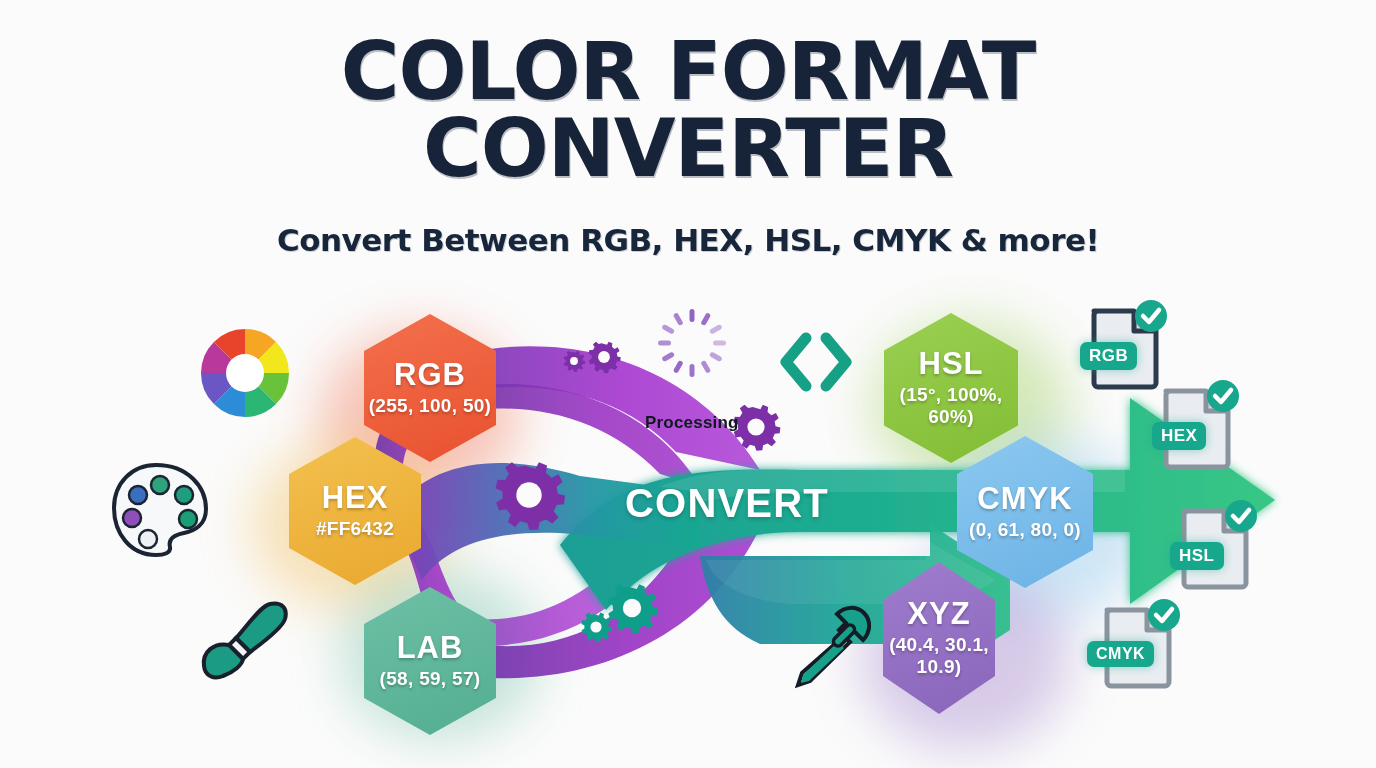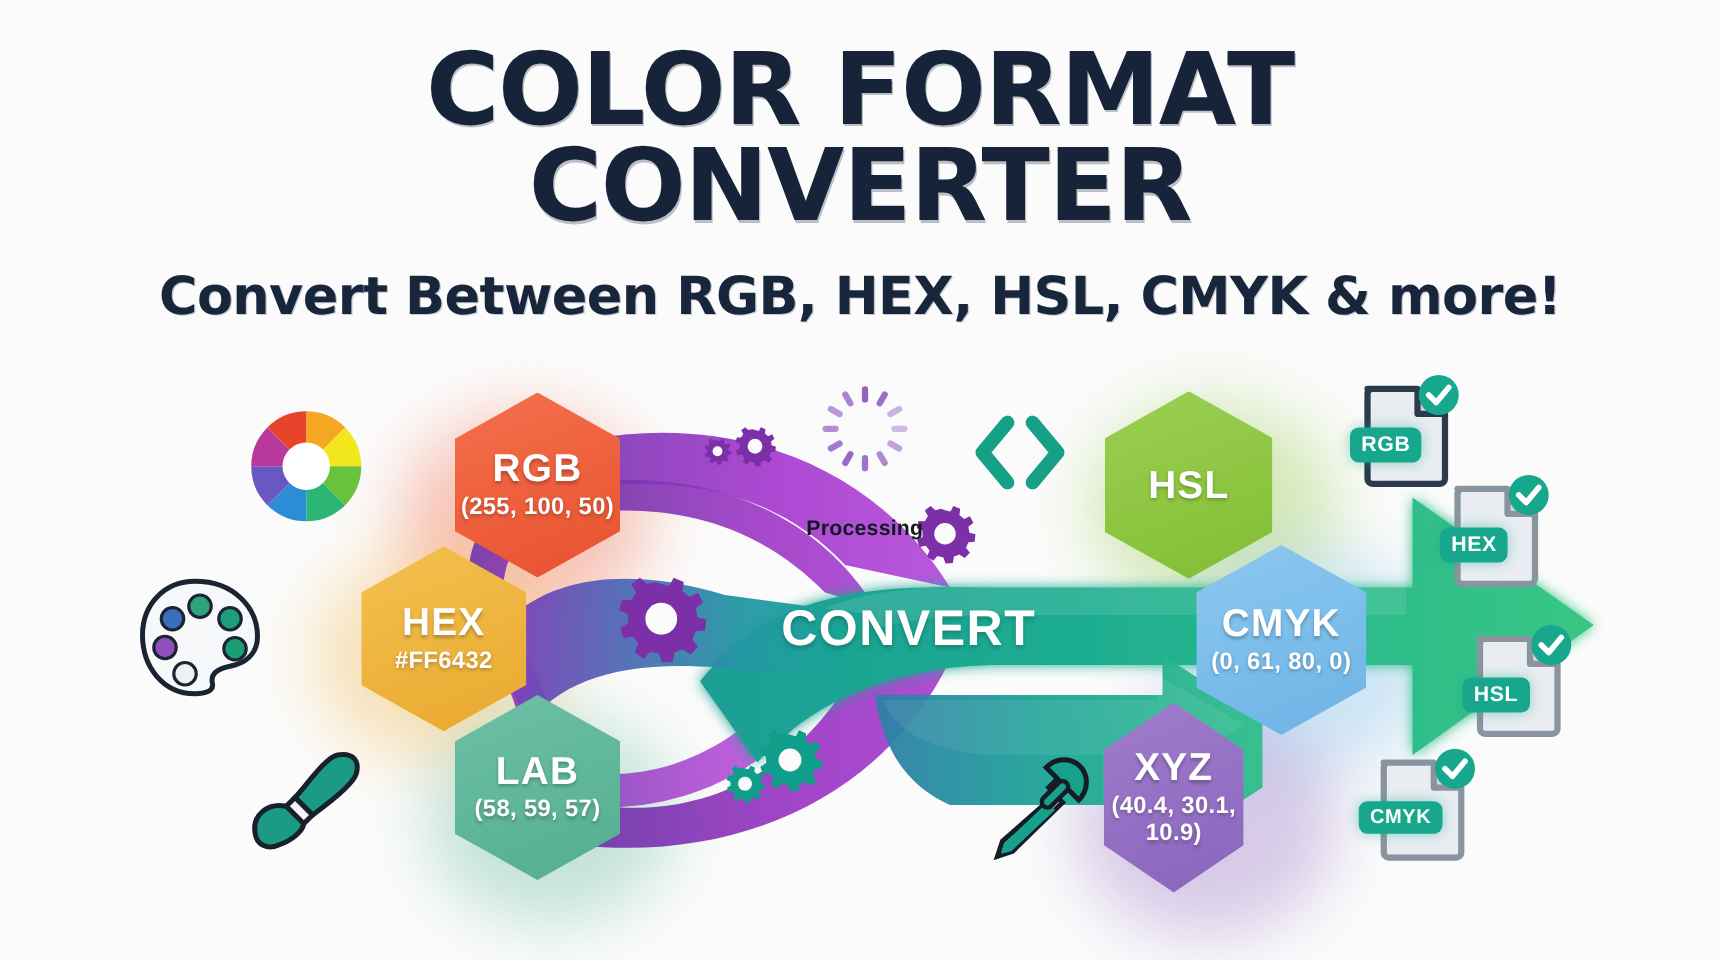--- a/index.html
+++ b/index.html
@@ -16,24 +16,24 @@
   .title-line {
     font-family:"DejaVu Sans", sans-serif;
     font-weight:bold;
     font-size:80px;
     line-height:0.96;
     letter-spacing:-1px;
     color:#162338;
     text-shadow:1px 2px 0 rgba(20,32,58,.28);
   }
   .subtitle {
-    margin-top:24px;
+    margin-top:34px;
     font-family:"DejaVu Sans", sans-serif;
     font-weight:bold;
-    font-size:42px;
+    font-size:31px;
     letter-spacing:-0.5px;
     color:#18263c;
     text-shadow:1px 1px 0 rgba(20,32,58,.22);
   }
 
   
   .hex {
     position:absolute;
     clip-path:polygon(50% 0%, 100% 25%, 100% 75%, 50% 100%, 0% 75%, 0% 25%);
     display:flex; flex-direction:column; align-items:center; justify-content:center;
@@ -272,27 +272,28 @@
   <div class="hex" style="left:364px;top:314px;width:132px;height:148px;background:linear-gradient(160deg,#F4704D,#E8512E);box-shadow:0 0 0 5px #ffffff, 0 0 22px rgba(240,96,60,.45);">
     <div class="hex-name">RGB</div>
     <div class="hex-val">(255, 100, 50)</div>
   </div>
 
   <div class="hex" style="left:289px;top:437px;width:132px;height:148px;background:linear-gradient(160deg,#F3C14F,#E9A82F);box-shadow:0 0 0 5px #ffffff, 0 0 22px rgba(239,178,60,.45);">
     <div class="hex-name">HEX</div>
     <div class="hex-val">#FF6432</div>
   </div>
 
-  <div class="hex" style="left:364px;top:556px;width:132px;height:148px;background:linear-gradient(160deg,#6DC0A5,#54AE91);box-shadow:0 0 0 5px #ffffff, 0 0 22px rgba(95,183,155,.45);">
+  <div class="hex" style="left:364px;top:587px;width:132px;height:148px;background:linear-gradient(160deg,#6DC0A5,#54AE91);box-shadow:0 0 0 5px #ffffff, 0 0 22px rgba(95,183,155,.45);">
     <div class="hex-name">LAB</div>
     <div class="hex-val">(58, 59, 57)</div>
   </div>
 
   <div class="hex" style="left:884px;top:313px;width:134px;height:150px;background:linear-gradient(160deg,#9BD052,#82BD34);box-shadow:0 0 0 5px #ffffff, 0 0 22px rgba(140,198,63,.45);">
     <div class="hex-name">HSL</div>
+    <div class="hex-val">(15°, 100%, 60%)</div>
   </div>
 
   <div class="hex" style="left:957px;top:436px;width:136px;height:152px;background:linear-gradient(160deg,#8CC8F0,#6CB3E5);box-shadow:0 0 0 5px #ffffff, 0 0 22px rgba(121,189,235,.45);">
     <div class="hex-name">CMYK</div>
     <div class="hex-val">(0, 61, 80, 0)</div>
   </div>
 
   <div class="hex" style="left:883px;top:562px;width:112px;height:152px;background:linear-gradient(160deg,#A07CCE,#8A66BB);box-shadow:0 0 0 5px #ffffff, 0 0 22px rgba(148,112,196,.45);">
     <div class="hex-name">XYZ</div>
     <div class="hex-val">(40.4, 30.1, 10.9)</div>

